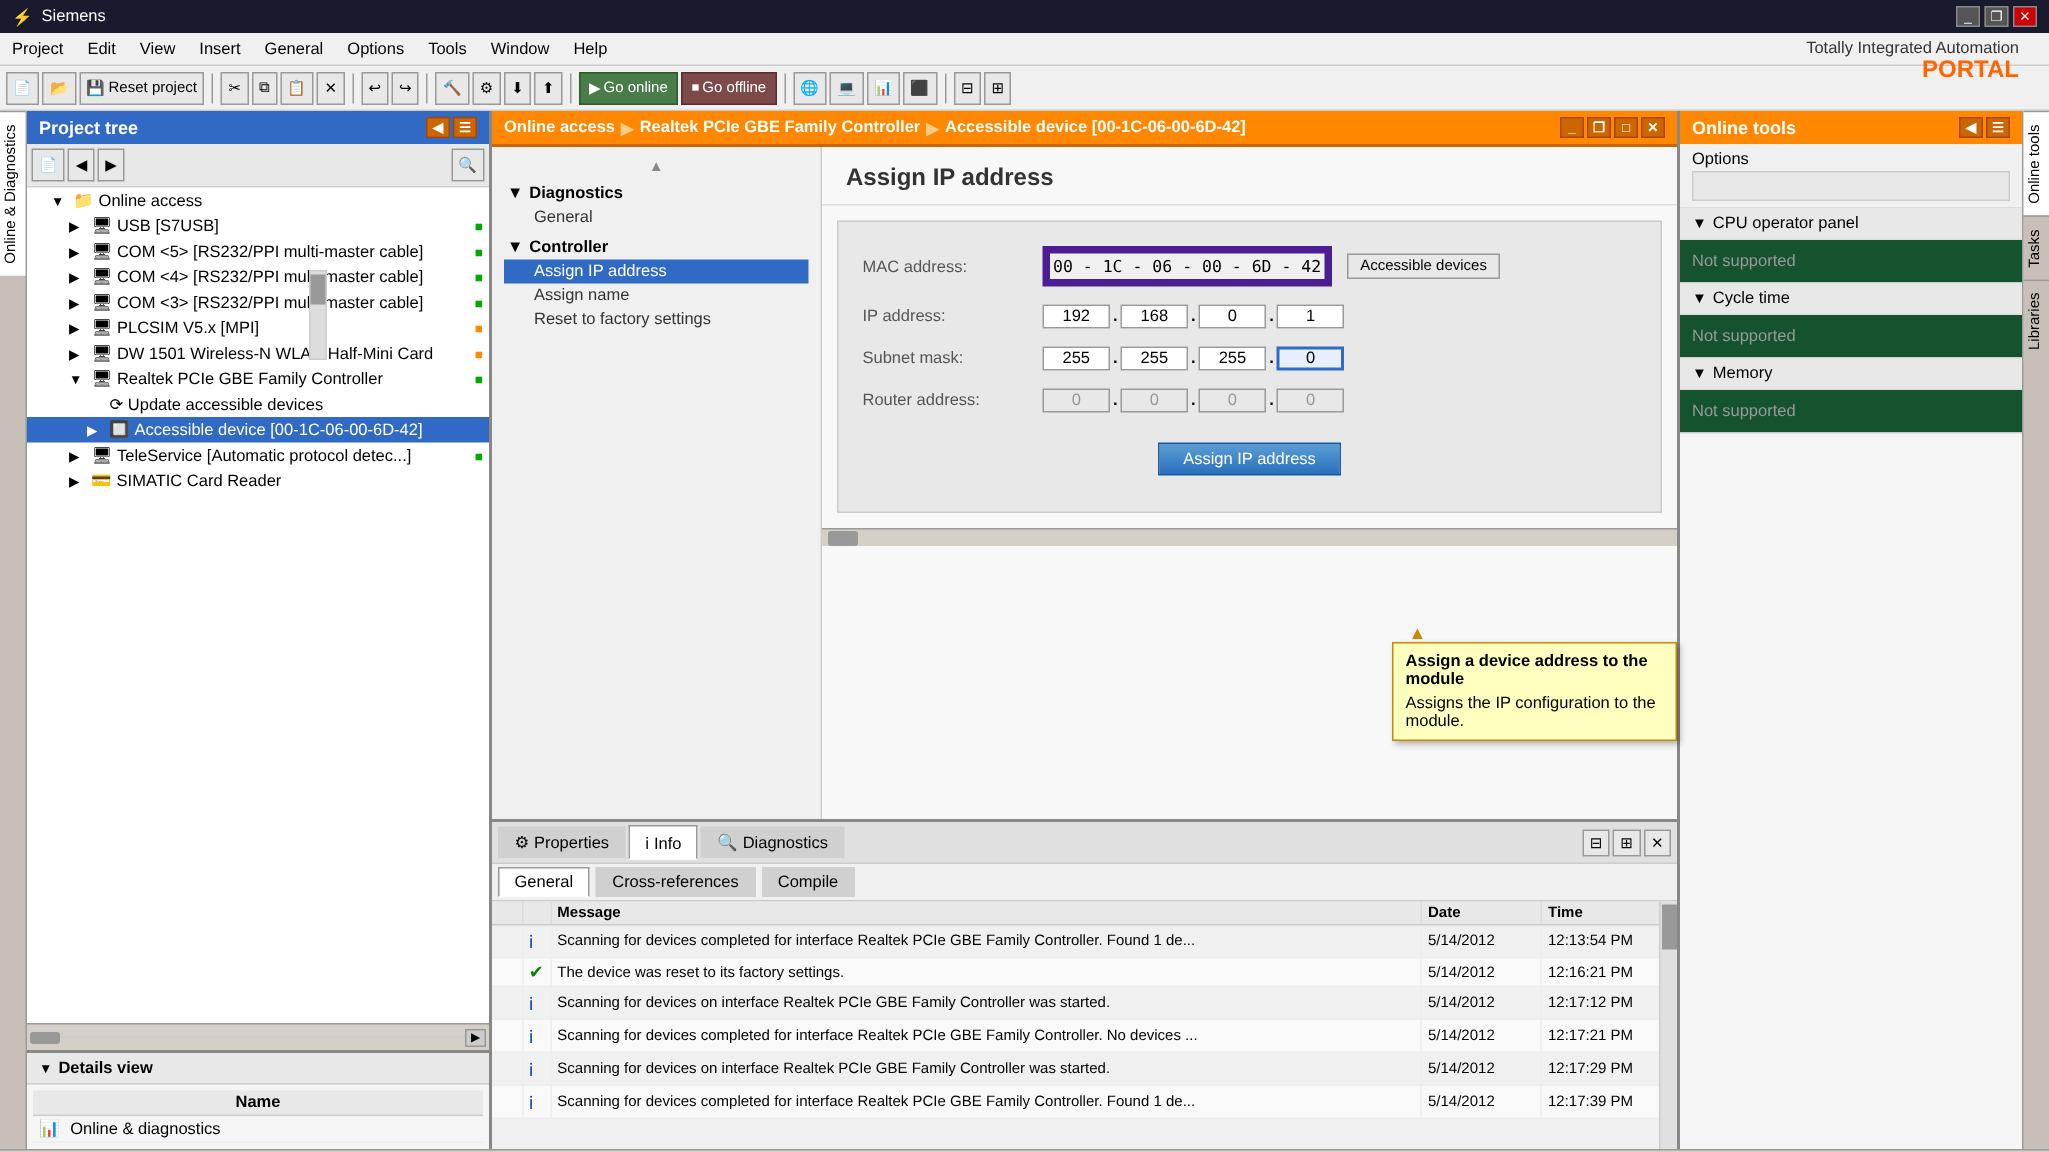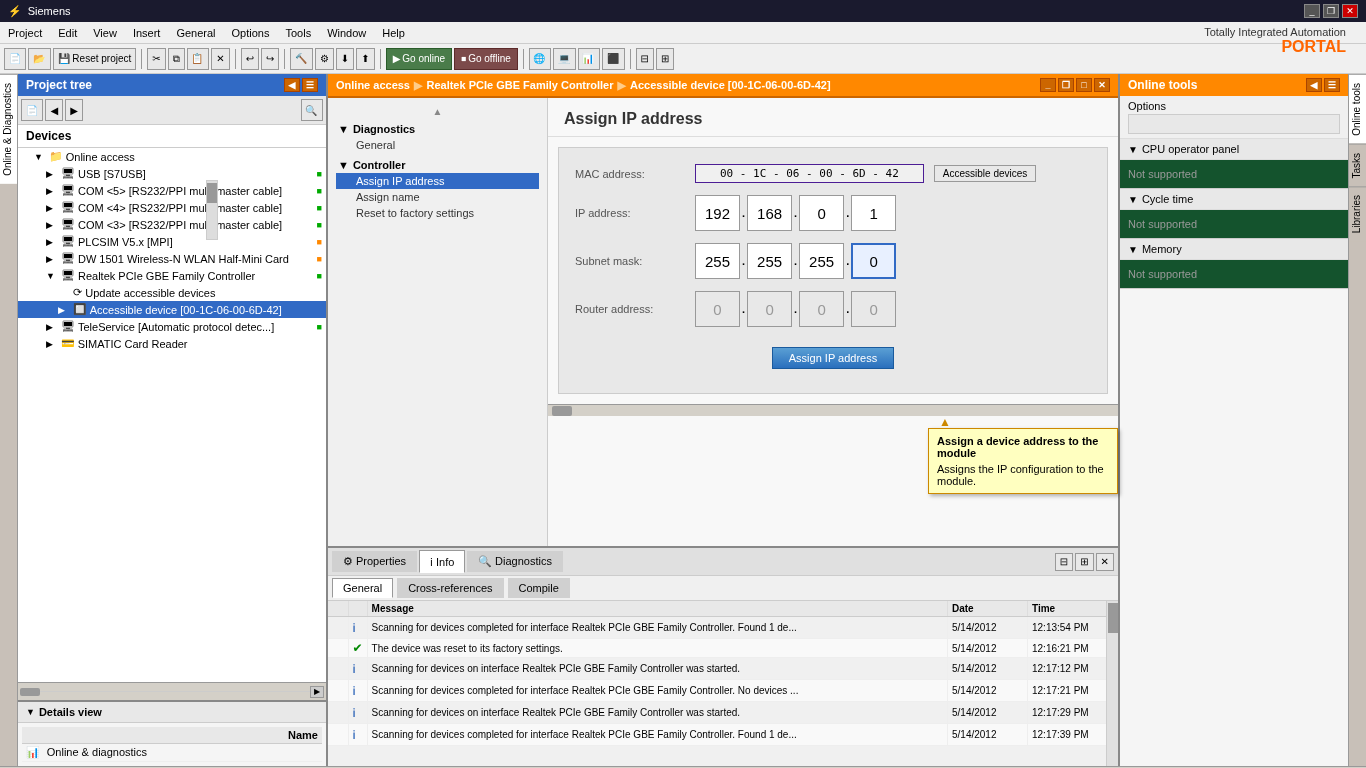--- a/index.html
+++ b/index.html
@@ -45,21 +45,21 @@
     .indent1 { padding-left: 16px; }
     .indent2 { padding-left: 28px; }
     .indent3 { padding-left: 40px; }
 
     
     #details-view { background: #f5f5f5; border-top: 2px solid #888; }
     #dv-header { background: #e8e8e8; padding: 4px 8px; display: flex; justify-content: space-between; border-bottom: 1px solid #ccc; font-weight: bold; }
     #dv-table { font-size: 11px; padding: 4px; }
     #dv-table table { width: 100%; border-collapse: collapse; }
     #dv-table td { padding: 2px 4px; border-bottom: 1px solid #eee; }
-    #dv-table th { background: #e8e8e8; padding: 2px 4px; text-align: right; border-bottom: 1px solid #ccc; }
+    #dv-table th { background: #e8e8e8; padding: 2px 4px; text-align: center; border-bottom: 1px solid #ccc; }
 
     
     #pt-scrollbar { height: 18px; background: #d4d0c8; display: flex; align-items: center; border-top: 1px solid #999; padding: 0 2px; }
 
     
     #center { flex: 1; display: flex; flex-direction: column; }
 
     
     #breadcrumb { background: #ff8800; color: white; padding: 4px 8px; display: flex; align-items: center; gap: 4px; font-size: 11px; font-weight: bold; border-bottom: 2px solid #cc6600; }
     #breadcrumb .sep { color: #ffcc88; }
@@ -78,21 +78,21 @@
 
     
     #content-area { flex: 1; background: #f8f8f8; display: flex; flex-direction: column; position: relative; }
     #content-title { font-size: 16px; font-weight: bold; padding: 12px 16px 8px; color: #333; border-bottom: 1px solid #ddd; }
 
     
     #form-area { padding: 16px; background: #e8e8e8; margin: 10px; border: 1px solid #ccc; }
     .form-row { display: flex; align-items: center; margin-bottom: 12px; }
     .form-label { width: 120px; text-align: left; padding-right: 10px; color: #555; font-size: 11px; }
     .ip-group { display: flex; align-items: center; gap: 2px; }
-    .ip-input { width: 45px; height: 36px; border: 1px solid #999; text-align: center; font-size: 15px; background: white; }
+    .ip-input { width: 45px; height: 16px; border: 1px solid #999; text-align: center; font-size: 11px; background: white; }
     .ip-input.focused { border: 2px solid #316ac5; background: #e8f0ff; }
     .ip-dot { font-weight: bold; }
     .accessible-btn { background: #e8e8e8; border: 1px solid #999; padding: 2px 8px; font-size: 10px; cursor: pointer; }
     .checkbox-row { display: flex; align-items: center; gap: 6px; padding-left: 130px; margin-bottom: 12px; }
     .assign-btn { background: linear-gradient(to bottom, #5a9fd4, #2a6fbd); color: white; border: 1px solid #1a5a9d; padding: 4px 16px; font-size: 11px; cursor: pointer; margin: 8px auto; display: block; }
 
     
     #tooltip { position: absolute; background: #ffffc0; border: 1px solid #cc8800; padding: 6px 8px; font-size: 11px; box-shadow: 2px 2px 4px rgba(0,0,0,0.3); top: 330px; left: 380px; }
     #tooltip::before { content: '▲'; position: absolute; top: -14px; left: 10px; color: #cc8800; font-size: 12px; }
 
@@ -207,23 +207,20 @@
         <div class="bc-btn">☰</div>
       </div>
     </div>
     <div id="pt-toolbar">
       <button class="tb-btn" style="font-size:10px;">📄</button>
       <button class="tb-btn" style="font-size:10px;">◀</button>
       <button class="tb-btn" style="font-size:10px;">▶</button>
       <div style="flex:1"></div>
       <button class="tb-btn" style="font-size:10px;">🔍</button>
     </div>
-    <div id="pt-devices">
-      <span>Devices</span>
-    </div>
     <div id="pt-content">
 
       <div class="tree-item indent1">
         <span class="tree-expand collapse-arrow">▼</span>
         <span class="folder-icon">📁</span>
         <span>Online access</span>
       </div>
 
       <div class="tree-item indent2">
         <span class="tree-expand">▶</span>
@@ -384,21 +381,21 @@
         </div>
       </div>
 
       <div id="content-area">
         <div id="content-title">Assign IP address</div>
 
         <div id="form-area">
 
           <div class="form-row">
             <span class="form-label">MAC address:</span>
-            <span style="margin-right:10px;font-family:monospace;background:#f0f0f0;padding:2px 24px;border:1px solid #4c1d95;">00 - 1C - 06 - 00 - 6D - 42</span>
+            <span style="margin-right:10px;font-family:monospace;background:#f0f0f0;padding:2px 2px;border:5px solid #4c1d95;">00 - 1C - 06 - 00 - 6D - 42</span>
             <button class="accessible-btn">Accessible devices</button>
           </div>
 
           <div class="form-row">
             <span class="form-label">IP address:</span>
             <div class="ip-group">
               <input class="ip-input" type="text" value="192" style="">
               <span class="ip-dot">.</span>
               <input class="ip-input" type="text" value="168" style="">
               <span class="ip-dot">.</span>

